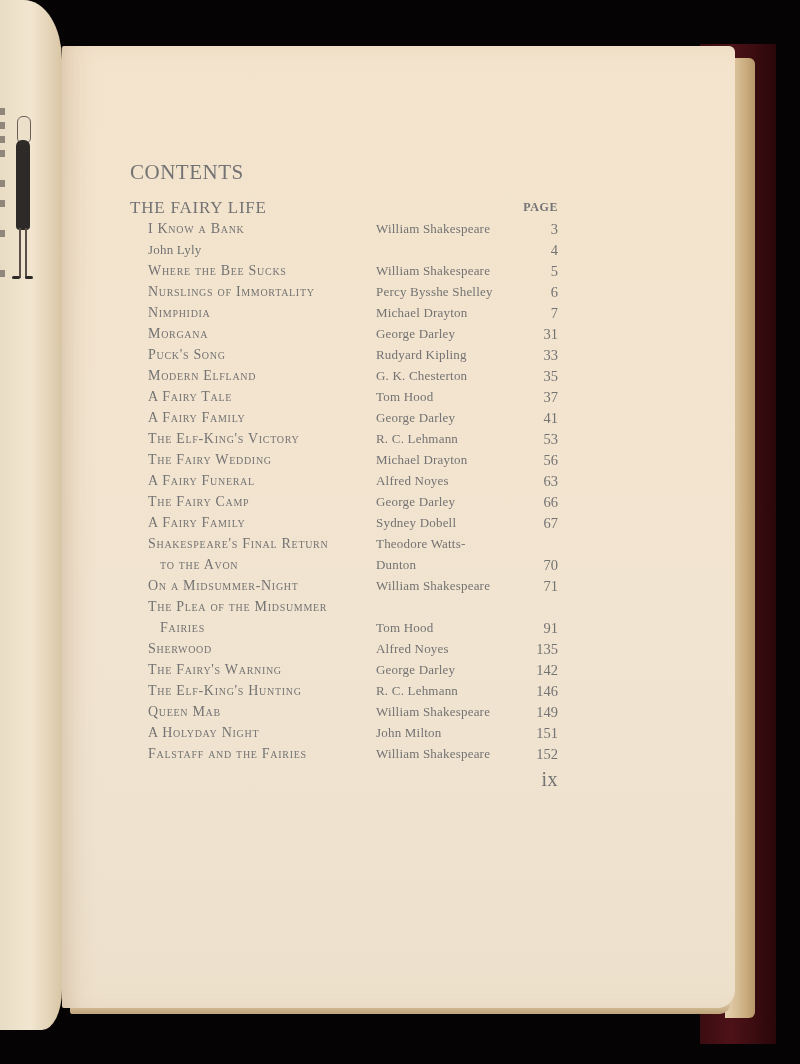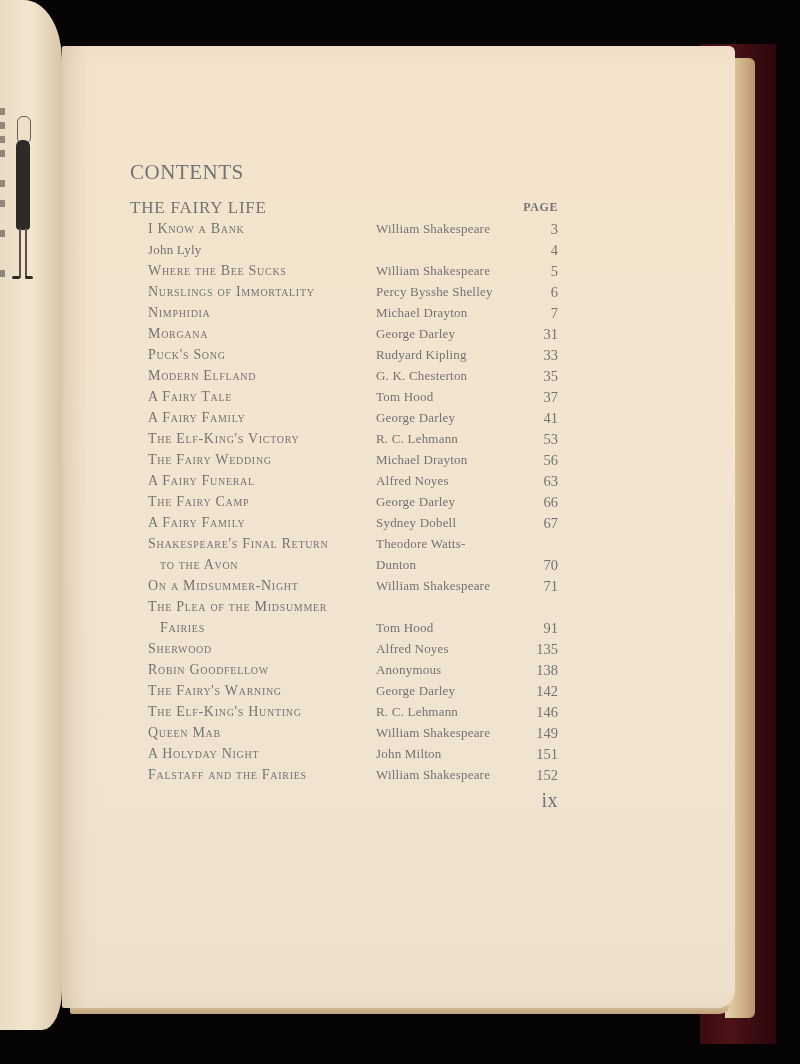--- a/index.html
+++ b/index.html
@@ -204,25 +204,20 @@
         <div class="t"><span>The Plea of the Midsummer</span><span class="cont">Fairies</span></div>
         <div class="a">Tom Hood</div>
         <div class="p">91</div>
       </div>
       <div class="entry">
         <div class="t"><span>Sherwood</span></div>
         <div class="a">Alfred Noyes</div>
         <div class="p">135</div>
       </div>
       <div class="entry">
-        <div class="t"><span>Robin Goodfellow</span></div>
-        <div class="a">Anonymous</div>
-        <div class="p">138</div>
-      </div>
-      <div class="entry">
         <div class="t"><span>The Fairy's Warning</span></div>
         <div class="a">George Darley</div>
         <div class="p">142</div>
       </div>
       <div class="entry">
         <div class="t"><span>The Elf-King's Hunting</span></div>
         <div class="a">R. C. Lehmann</div>
         <div class="p">146</div>
       </div>
       <div class="entry">

